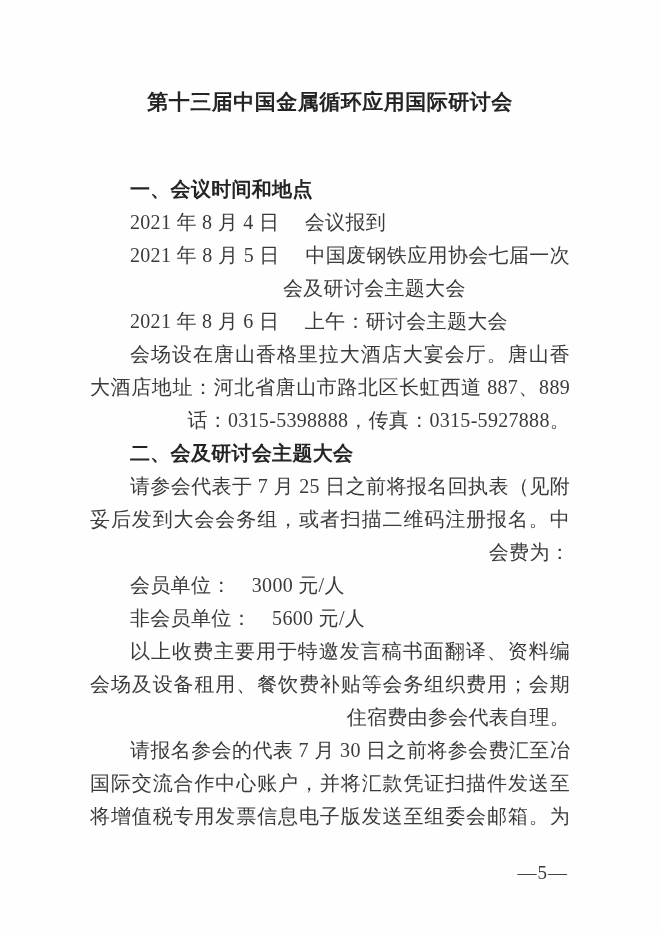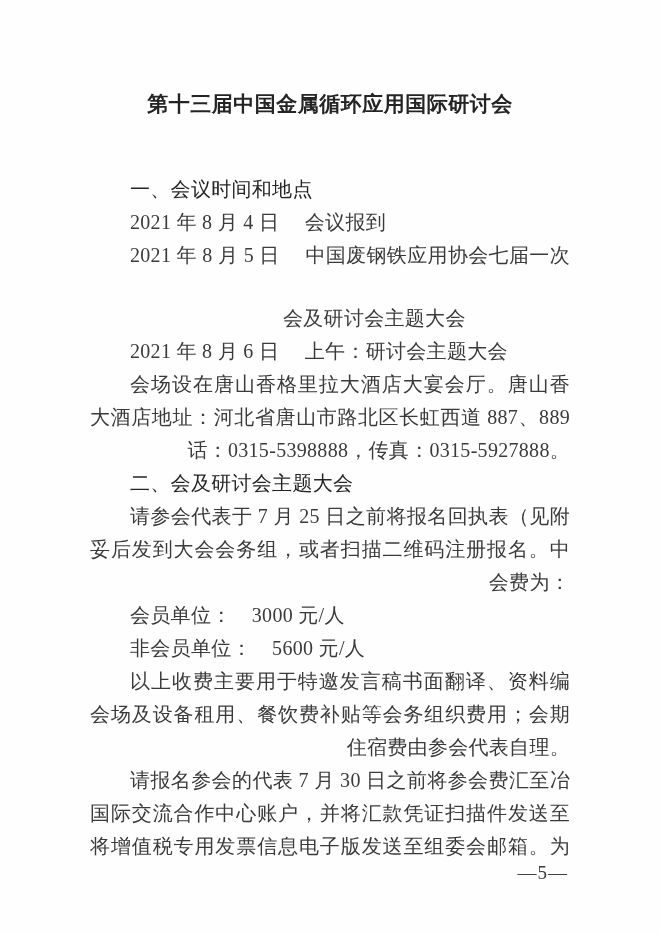--- a/index.html
+++ b/index.html
@@ -14,46 +14,47 @@
     box-shadow:0 0 4px rgba(0,0,0,.15);
   }
   .title {
     position:absolute; top:88px; left:0; right:0;
     text-align:center;
     font-weight:bold;
     font-size:21px;
     line-height:32px;
     color:#242424;
     letter-spacing:0.5px;
+    font-family:Liberation Mono, monospace;
   }
   .body {
     position:absolute; top:173px; left:90px;
     width:480px;
     font-size:20px;
     line-height:33px;
   }
   .line {
     height:33px;
     overflow:hidden;
     white-space:pre;
     letter-spacing:0.3px;
   }
   .line.fill {
     white-space:normal;
     text-align:justify;
     text-align-last:justify;
   }
   .line.bold {
-    font-weight:normal;
+    font-weight:bold;
     color:#242424;
     font-family:"Liberation Sans","DejaVu Sans",sans-serif;
     font-size:20px;
   }
   .ind-para { padding-left:40px; }
-  .ind-hang { padding-left:193px;margin-top:30px; }
+  .ind-hang { padding-left:193px; }
   .ind-none { padding-left:0;text-align:right; }
   .footer {
     position:absolute;
     top:862px; right:92px;
     font-size:19px;
     color:#3a3a3a;
     letter-spacing:1px;
   }
 </style>
 </head>

